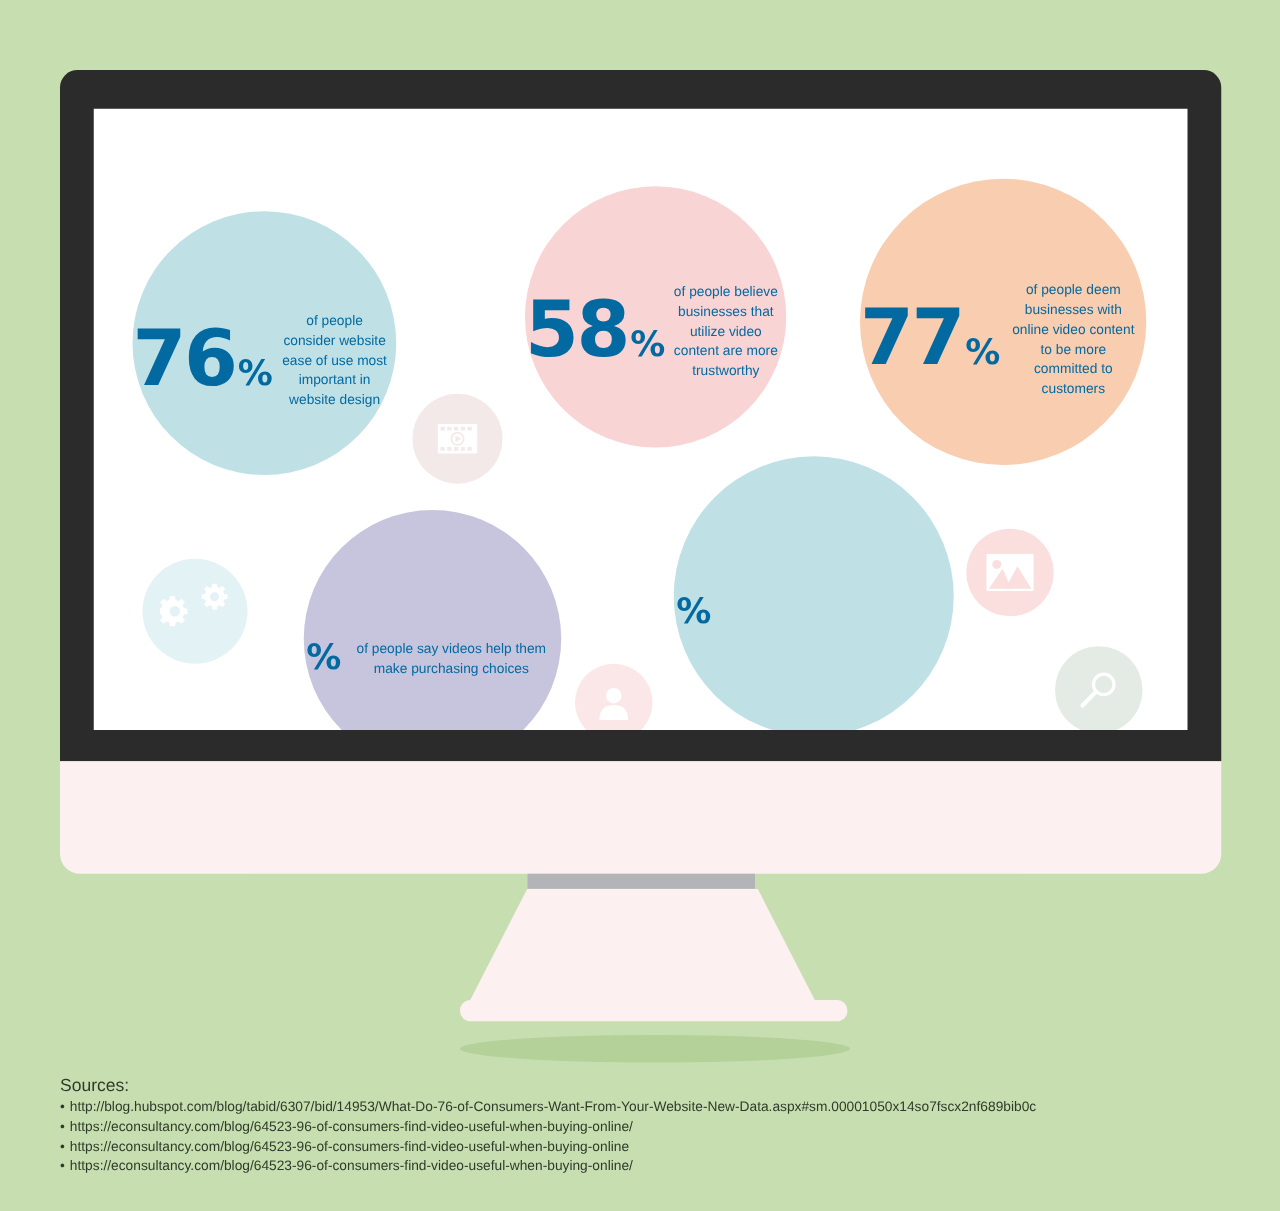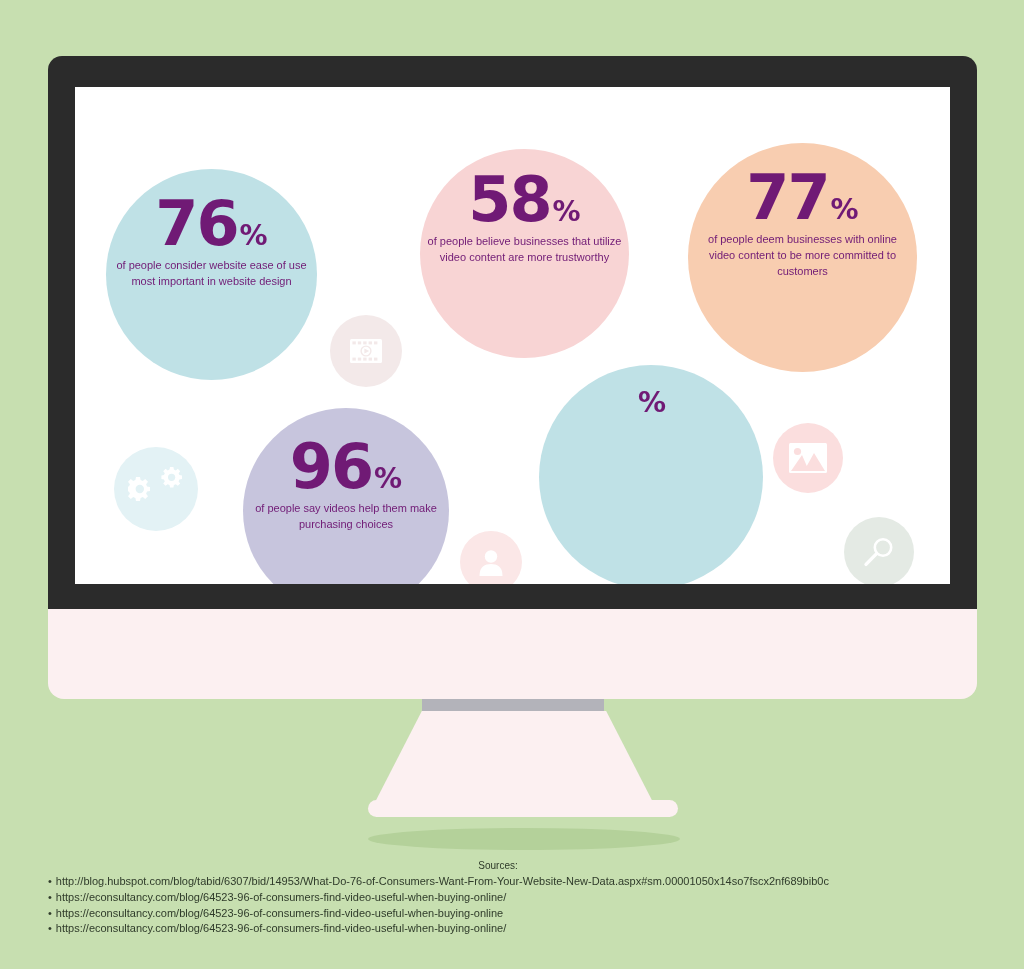--- a/index.html
+++ b/index.html
@@ -88,26 +88,26 @@
     height: 22px;
     background: #b4d19a;
     border-radius: 50%;
   }
 
   
   .stat-bubble {
     position: absolute;
     border-radius: 50%;
     display: flex;
-    flex-direction: column;
+    flex-direction: row;
     align-items: center;
     justify-content: flex-start;
     text-align: center;
     box-sizing: border-box;
-    color: #701a75;
+    color: #0369a1;
   }
   .stat-number-row {
     display: flex;
     align-items: baseline;
     justify-content: center;
     line-height: 0.95;
   }
   .stat-number {
     font-family: "DejaVu Sans", sans-serif;
     font-weight: bold;
@@ -141,23 +141,22 @@
   
   #sources-block {
     position: absolute;
     left: 48px;
     top: 860px;
     width: 900px;
     color: #2f3b2a;
     font-family: "Liberation Sans", sans-serif;
   }
   #sources-heading {
-    font-size: 10px;
+    font-size: 14px;
     margin-bottom: 3px;
-    text-align: center;
   }
   .source-line {
     font-size: 11px;
     line-height: 15.8px;
     white-space: nowrap;
   }
   .source-bullet { margin-right: 4px; }
 </style>
 </head>
 <body style="background: rgb(199, 223, 176);">
@@ -240,21 +239,20 @@
     <div class="stat-bubble" style="left: 613px; top: 56px; width: 229px; height: 229px; padding-top: 26px; background: rgb(248, 205, 176);">
       <div class="stat-number-row">
         <span class="stat-number">77</span>
         <span class="stat-percent">%</span>
       </div>
       <div class="stat-caption">of people deem businesses with online video content to be more committed to customers</div>
     </div>
 
     <div class="stat-bubble" style="left: 168px; top: 321px; width: 206px; height: 206px; padding-top: 30px; background: rgb(199, 197, 221);">
       <div class="stat-number-row">
-        <span class="stat-number">96</span>
         <span class="stat-percent">%</span>
       </div>
       <div class="stat-caption">of people say videos help them make purchasing choices</div>
     </div>
 
     <div class="stat-bubble" style="left: 464px; top: 278px; width: 224px; height: 224px; padding-top: 25px; background: rgb(191, 225, 230);">
       <div class="stat-number-row">
         <span class="stat-percent">%</span>
       </div>
     </div>

